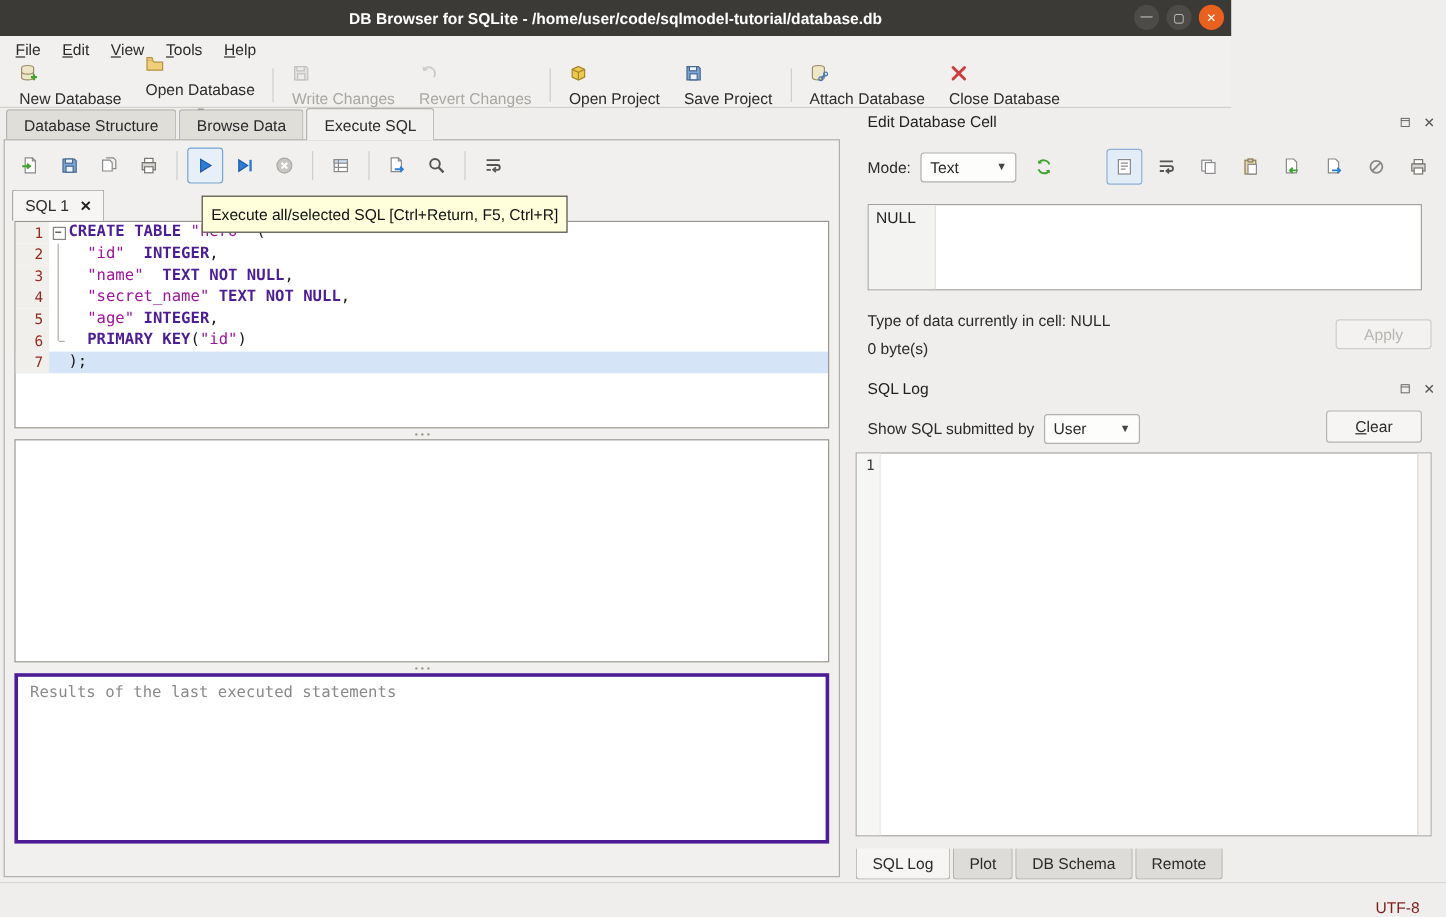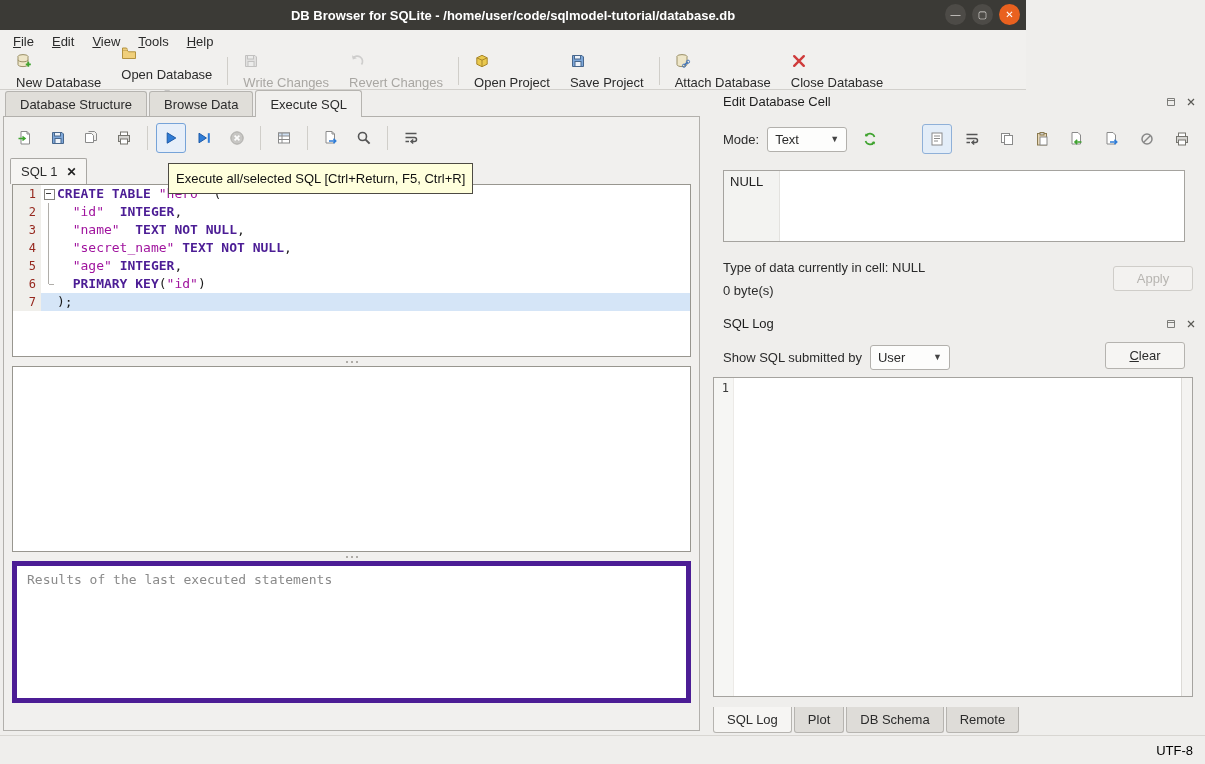--- a/index.html
+++ b/index.html
@@ -59,21 +59,21 @@
   .f-end::after { content:''; position:absolute; left:8px; top:9px; width:5px; height:1px; background:#b0aeaa; }
   .ed-code { flex:1; }
   .seg-kw { color:#4c1d95; font-weight:bold; }
   .seg-str { color:#a0149e; }
   .seg-pl { color:#1a1a1a; }
 
   .splitter { height:9px; display:flex; align-items:center; justify-content:center; gap:3px; }
   .splitter i { width:2px; height:2px; border-radius:50%; background:#98968f; }
 
   .grid-area { margin:0 8px; height:186px; border:1px solid #98968f; background:#ffffff; }
-  .results { margin:0 8px; height:142px; border:5px solid #4c1d95; background:#ffffff; padding:6px 10px; color:#8a8a8a; font-family:"DejaVu Sans Mono", monospace; font-size:13px; }
+  .results { margin:0 8px; height:142px; border:3px solid #4c1d95; background:#ffffff; padding:6px 10px; color:#8a8a8a; font-family:"DejaVu Sans Mono", monospace; font-size:13px; }
 
   
   #right-panel { position:absolute; left:705px; top:90px; width:500px; height:645px; background:#efeeec; }
   .dock-title { position:absolute; left:18px; font-size:13px; color:#1e1e1e; }
   .dock-btns { position:absolute; right:6px; display:flex; gap:4px; }
   .dock-btn { width:16px; height:16px; display:flex; align-items:center; justify-content:center; background:transparent; border:none; }
 
   .mode-row { position:absolute; top:34px; left:18px; right:8px; height:30px; display:flex; align-items:center; }
   .combo { display:inline-flex; align-items:center; justify-content:space-between; background:#fdfdfc; border:1px solid #b2b0ac; border-radius:3px; padding:4px 7px; gap:12px; min-width:80px; }
   .combo .arrow { font-size:9px; color:#444; }
@@ -97,21 +97,21 @@
   .log-scroll { width:11px; background:#f4f3f1; border-left:1px solid #dcdad6; }
 
   .dock-tabbar { position:absolute; top:617px; left:8px; display:flex; }
   .btab { padding:5px 13px; background:#dedcd8; border:1px solid #b6b4b0; border-top:none; margin-right:2px; border-radius:0 0 3px 3px; }
   .btab.active { background:#f6f5f3; }
 
   
   .tooltip { position:absolute; left:168px; top:163px; background:#ffffdc; border:1px solid #4d4a43; padding:7px 7px; font-size:13px; color:#111; z-index:50; white-space:nowrap; }
 
   
-  .statusbar { position:absolute; left:0; bottom:0; width:1205px; height:29px; background:#efeeec; border-top:1px solid #d8d6d2; display:flex; align-items:center; justify-content:flex-end; padding-right:12px; color:#000000; }
+  .statusbar { position:absolute; left:0; bottom:0; width:1205px; height:29px; background:#efeeec; border-top:1px solid #d8d6d2; display:flex; align-items:flex-end; justify-content:flex-end; padding-right:22px; color:#7f1d1d; }
 </style>
 </head>
 <body>
 
 <div id="window">
 
   <div class="titlebar">
     <div class="title">DB Browser for SQLite - /home/user/code/sqlmodel-tutorial/database.db</div>
     <div class="winbtns">
         <div class="winbtn">—</div>

